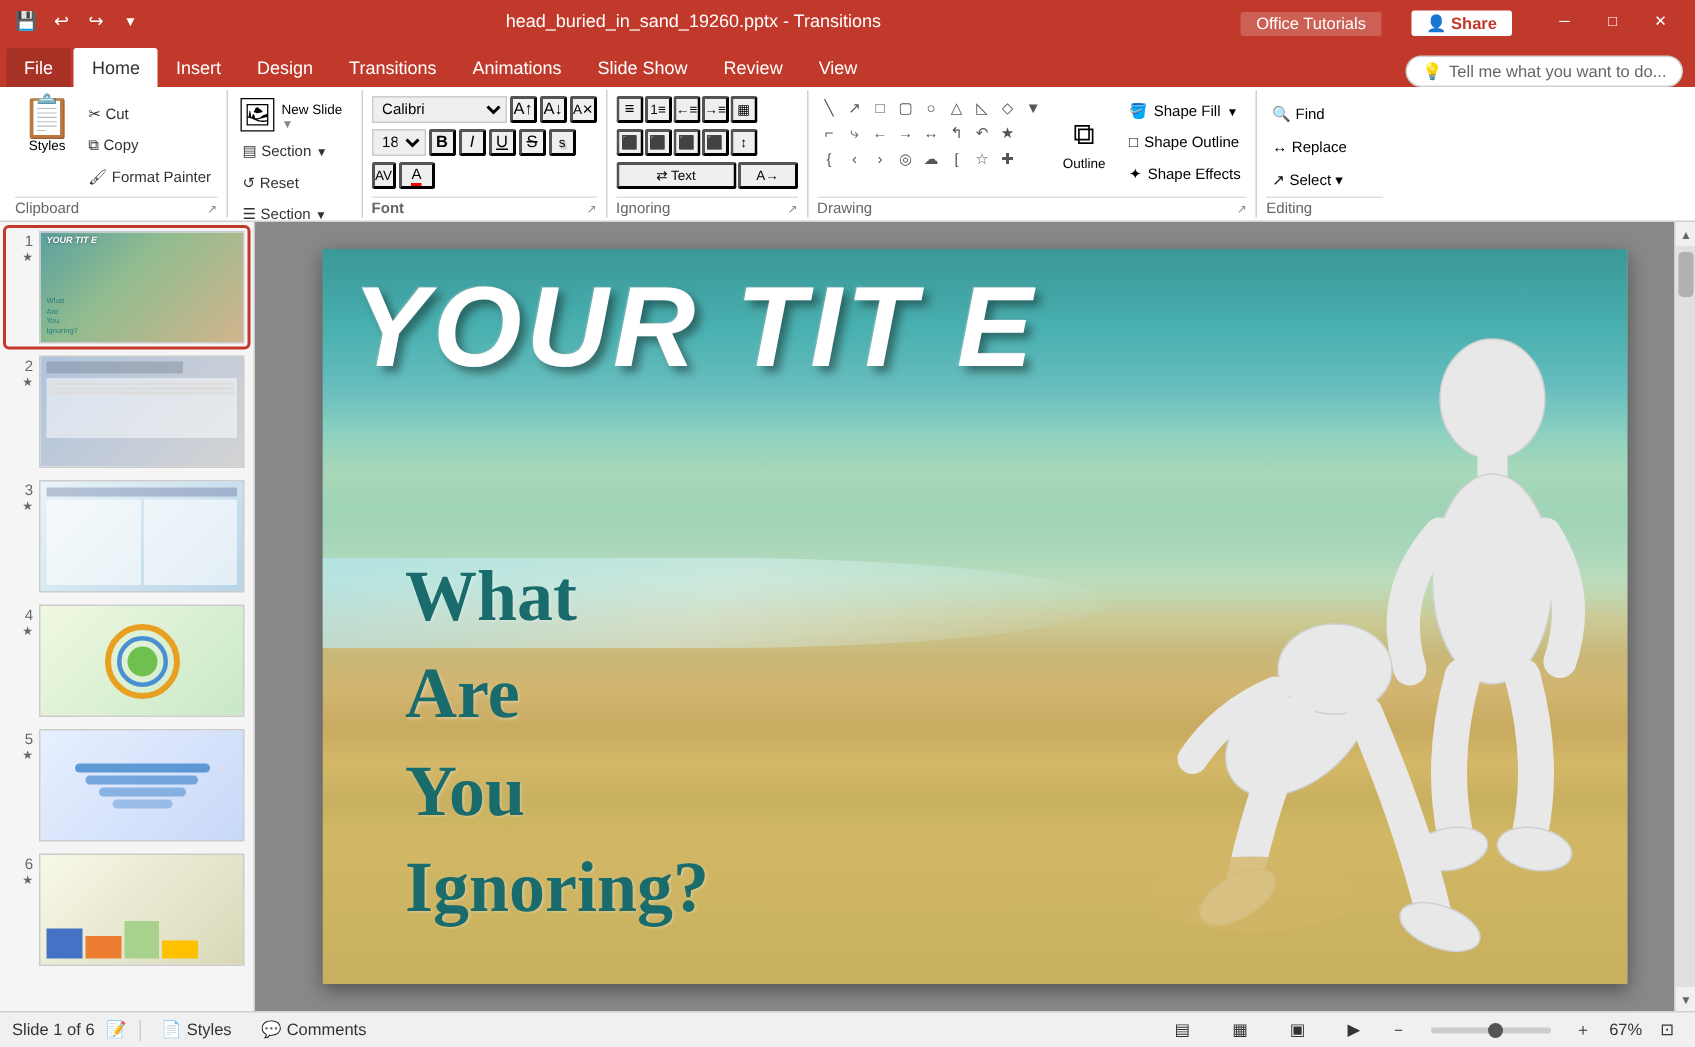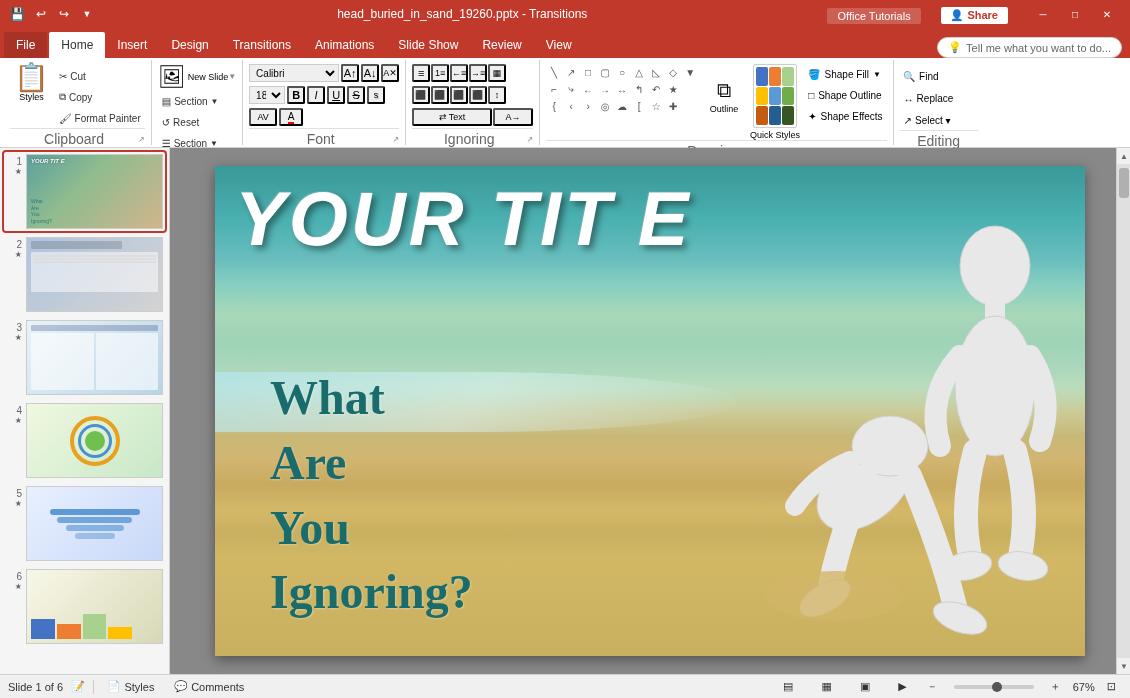--- a/index.html
+++ b/index.html
@@ -57,23 +57,23 @@
       display: flex;
       flex-direction: column;
       align-items: flex-start;
       padding: 2px 6px 0;
       border-right: 1px solid #d0d0d0;
       min-width: fit-content;
     }
     .ribbon-group:last-child { border-right: none; }
     .ribbon-group-content { display: flex; align-items: flex-start; gap: 2px; flex: 1; }
     .ribbon-group-label {
-      font-size: 14px;
+      font-size: 10px;
       color: #666;
-      text-align: center;
+      text-align: left;
       width: 100%;
       padding: 2px 0;
       border-top: 1px solid #d0d0d0;
       margin-top: auto;
     }
     .rb-btn-sm {
       display: flex;
       align-items: center;
       padding: 1px 4px;
       cursor: pointer;
@@ -363,21 +363,21 @@
     <div style="display:flex; justify-content:space-between; align-items:center; width:100%; margin-top:auto; padding-top:2px; border-top:1px solid #e0e0e0;">
       <span class="ribbon-group-label" style="border:none; padding:0;">Clipboard</span>
       <span class="expand-icon">↗</span>
     </div>
   </div>
 
   <div class="ribbon-group" style="flex-direction:column; min-width:90px;">
     <div class="ribbon-group-content" style="flex:1; flex-direction:column; gap:1px; justify-content:flex-start; padding-top:2px;">
       <div style="display:flex; align-items:center; gap:2px; cursor:pointer;">
         <span style="font-size:22px;">🖼</span>
-        <div style="display:flex; font-size:9px;">
+        <div style="display:flex; flex-direction:column; font-size:9px;">
           <span>New Slide</span>
           <span style="font-size:8px; color:#888;">▼</span>
         </div>
       </div>
       <div class="rb-btn-sm">
         <span>▤</span>
         <span>Section</span>
         <span style="font-size:8px;">▼</span>
       </div>
       <div class="rb-btn-sm">
@@ -410,28 +410,28 @@
         <select class="size-select">
           <option>18</option>
         </select>
         <button class="font-btn" style="font-weight:bold;">B</button>
         <button class="font-btn" style="font-style:italic;">I</button>
         <button class="font-btn" style="text-decoration:underline;">U</button>
         <button class="font-btn" style="text-decoration:line-through;">S</button>
         <button class="font-btn" style="font-size:9px; text-shadow:1px 1px 1px #aaa;">s</button>
       </div>
       <div class="font-row">
-        <button class="font-btn" style="font-size:9px; width:28px;">AV</button>
+        <button class="font-btn" style="font-size:9px; width:16px;">AV</button>
         <button class="font-btn" style="width:24px; position:relative;">
           <span style="border-bottom:2px solid red; display:block; font-size:10px;">A</span>
         </button>
       </div>
     </div>
     <div style="display:flex; justify-content:space-between; align-items:center; width:100%; margin-top:auto; padding-top:2px; border-top:1px solid #e0e0e0;">
-      <span class="ribbon-group-label" style="border:none; padding:0;">Font</span>
+      <span class="ribbon-group-label" style="border:none; padding:0;font-weight:bold;">Font</span>
       <span class="expand-icon">↗</span>
     </div>
   </div>
 
   <div class="ribbon-group" style="flex-direction:column; min-width:130px;">
     <div style="display:flex; flex-direction:column; gap:2px; flex:1; padding-top:2px;">
       <div class="para-row">
         <button class="font-btn">≡</button>
         <button class="font-btn" style="font-size:9px;">1≡</button>
         <button class="font-btn" style="font-size:9px;">←≡</button>
@@ -491,34 +491,20 @@
           <div class="shape-btn">☆</div>
           <div class="shape-btn">✚</div>
         </div>
       </div>
 
       <div class="arrange-btn">
         <span style="font-size:20px;">⧉</span>
         <span style="font-size:9px;">Outline</span>
       </div>
 
-      <div style="display:flex; flex-direction:column; align-items:center; cursor:pointer; min-width:44px;">
-        <div class="quick-styles-box">
-          <div class="qs-cell" style="background:#4472c4;"></div>
-          <div class="qs-cell" style="background:#ed7d31;"></div>
-          <div class="qs-cell" style="background:#a9d18e;"></div>
-          <div class="qs-cell" style="background:#ffc000;"></div>
-          <div class="qs-cell" style="background:#5b9bd5;"></div>
-          <div class="qs-cell" style="background:#70ad47;"></div>
-          <div class="qs-cell" style="background:#c55a11;"></div>
-          <div class="qs-cell" style="background:#255e91;"></div>
-          <div class="qs-cell" style="background:#375623;"></div>
-        </div>
-        <span style="font-size:9px; margin-top:2px;">Quick Styles</span>
-      </div>
 
       <div class="shape-format-col">
         <div class="shape-format-btn">
           <span style="color:#c0392b;">🪣</span>
           <span>Shape Fill</span>
           <span style="font-size:8px;">▼</span>
         </div>
         <div class="shape-format-btn">
           <span>□</span>
           <span>Shape Outline</span>

